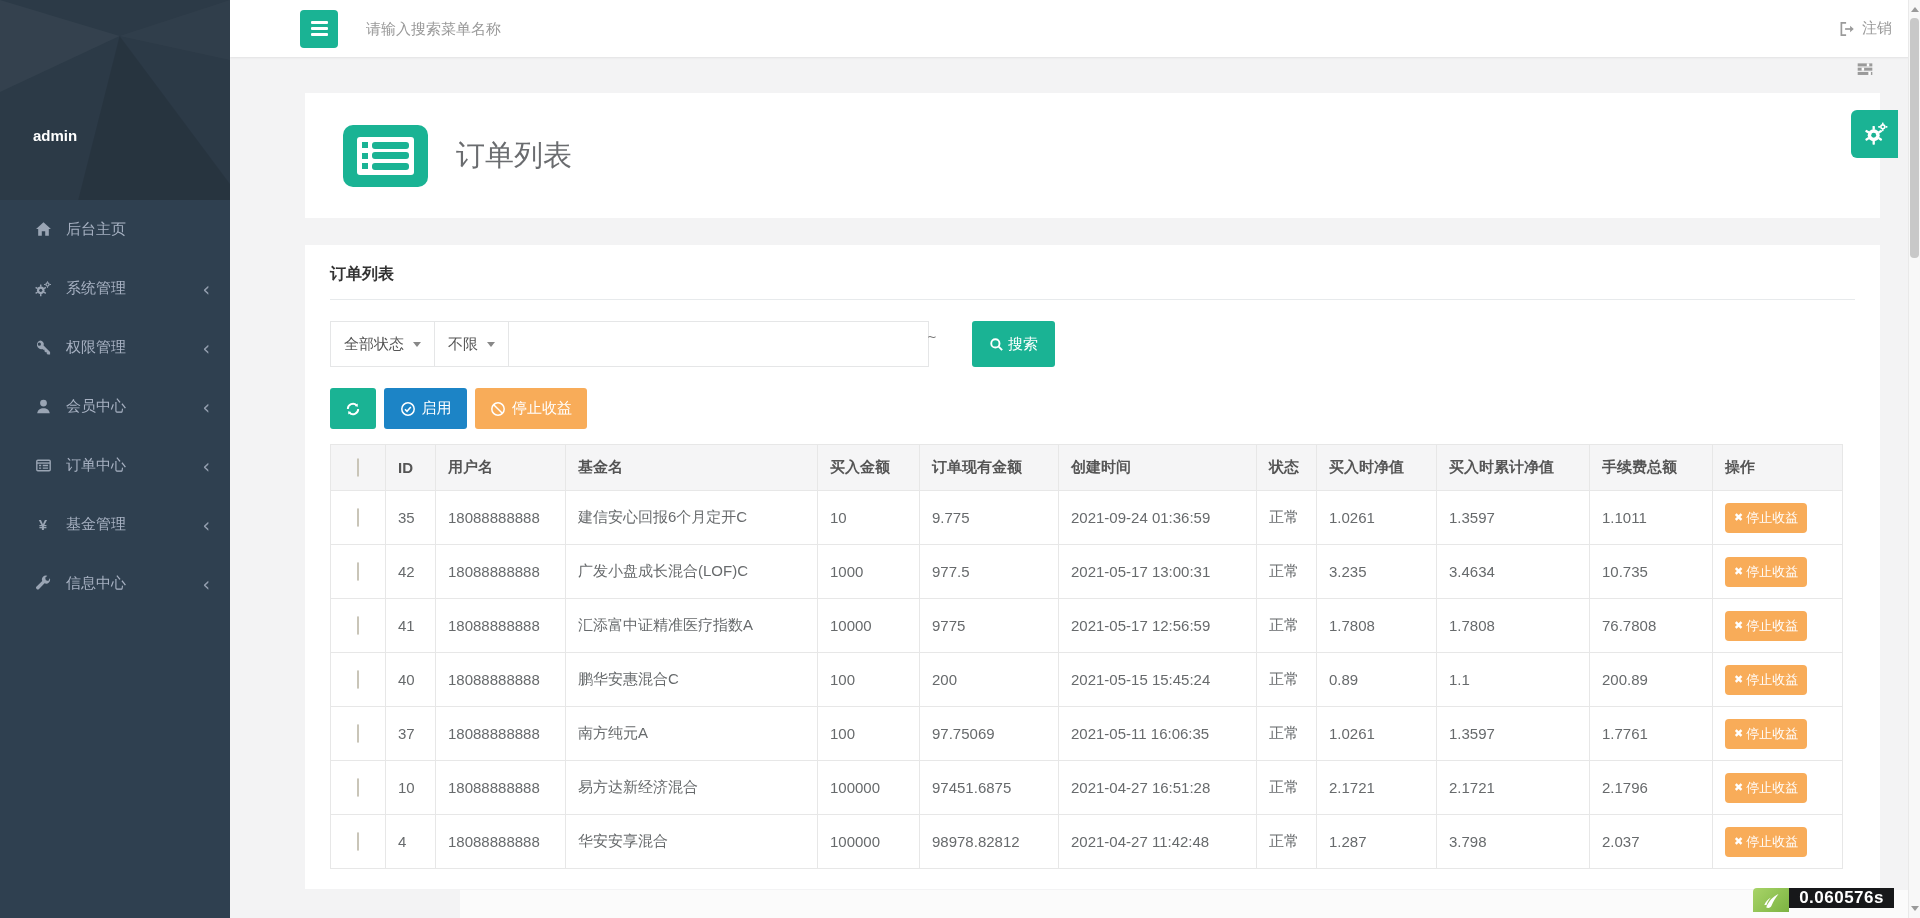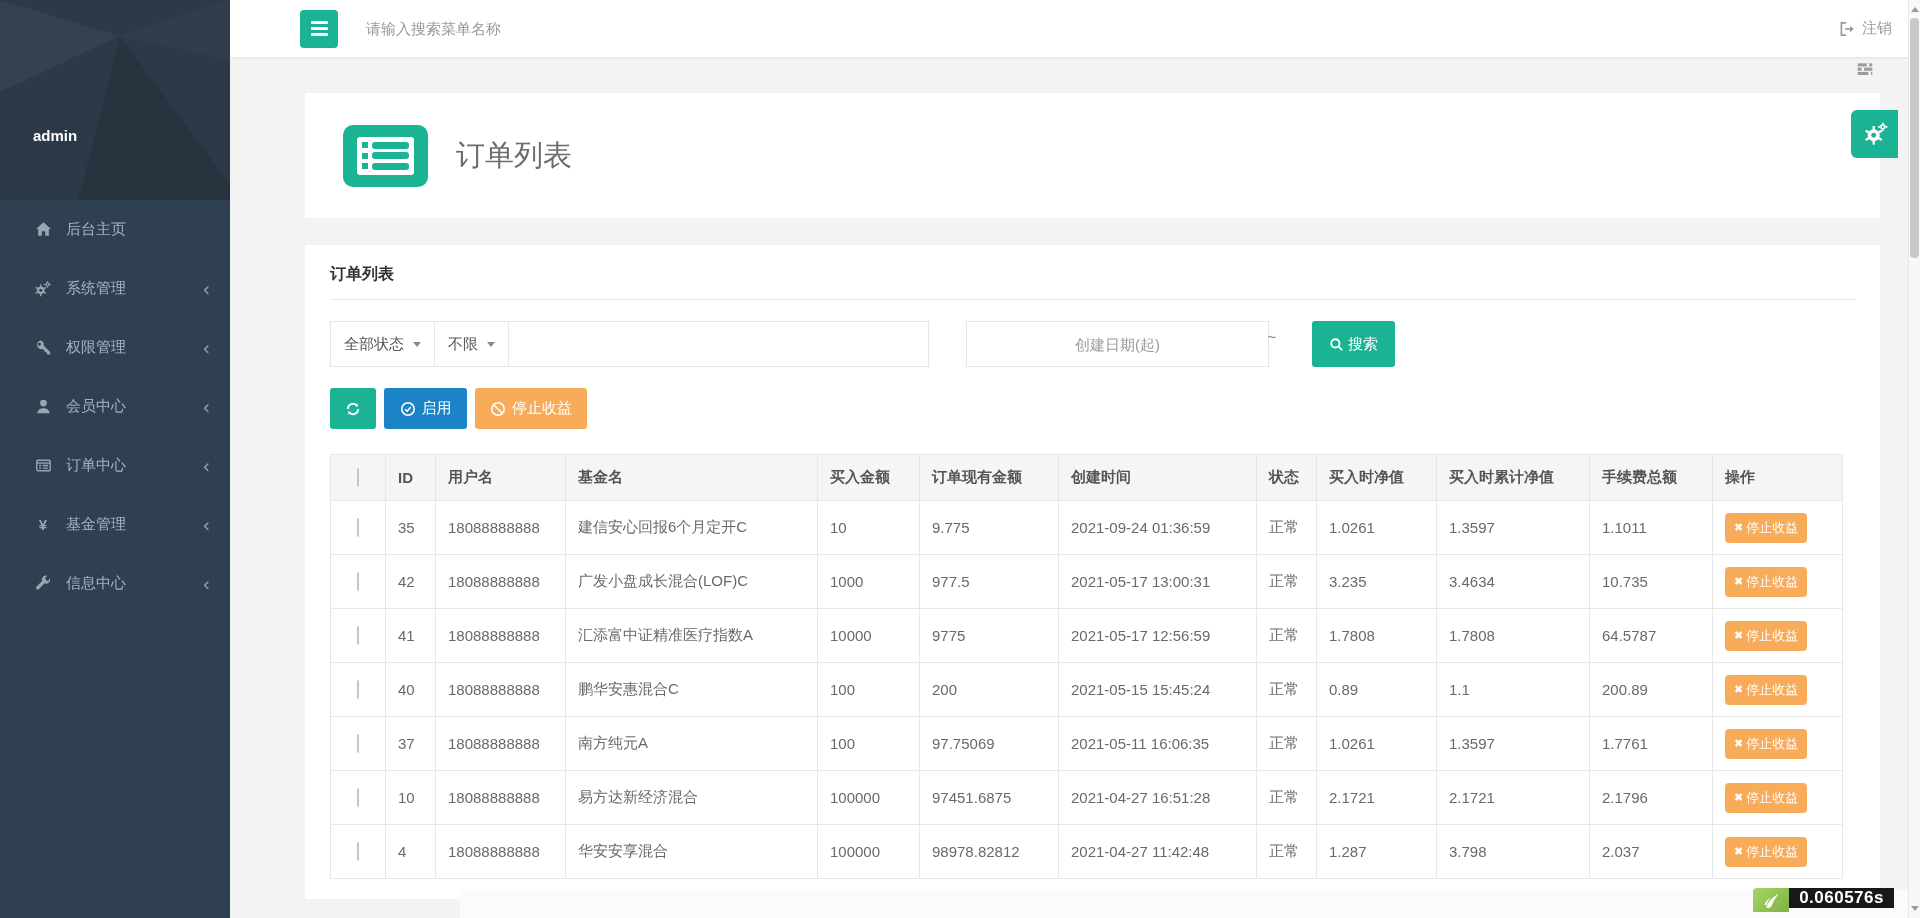--- a/index.html
+++ b/index.html
@@ -73,21 +73,21 @@
               font-family:"Liberation Sans","DejaVu Sans",sans-serif; }
 
   .btn-row { margin-top:21px; display:flex; align-items:center; gap:8px; }
   .btn { border:none; border-radius:3px; color:#fff; height:41px; font-size:15px; cursor:pointer;
          display:inline-flex; align-items:center; justify-content:center; gap:6px;
          font-family:"Liberation Sans","DejaVu Sans",sans-serif; }
   .btn-refresh { width:46px; background:#1ab394; }
   .btn-enable { width:83px; background:#1c84c6; }
   .btn-stop { width:112px; background:#f8ac59; }
 
-  table.order-table { margin-top:25px; border-collapse:collapse; width:1512px; table-layout:fixed;border-radius:10px; }
+  table.order-table { margin-top:15px; border-collapse:collapse; width:1512px; table-layout:fixed;border-radius:10px; }
   .order-table th, .order-table td { border:1px solid #e7e7e7; text-align:left; padding:0 0 0 12px; font-size:15px; }
   .order-table th { height:46px; background:#f5f5f6; color:#555; font-weight:bold; }
   .order-table td { height:54px; color:#676a6c; }
   .col-check { text-align:center !important; padding:0 !important; }
   .checkbox { width:21px; height:21px; border:1px solid #c9c5b8; border-radius:2px; background:#fff; margin:0 auto; cursor:pointer; }
   .stop-row-btn { background:#f8ac59; border:none; border-radius:4px; color:#fff; font-size:13px; padding:6px 9px;
          cursor:pointer; display:inline-flex; align-items:center; gap:3px;
          font-family:"Liberation Sans","DejaVu Sans",sans-serif; }
   .x-glyph { font-size:11px; }
 
@@ -277,21 +277,20 @@
       <div class="filter-row">
         <div class="dropdown">
           <span>全部状态</span>
           <span class="caret-down"></span>
         </div>
         <div class="dropdown">
           <span>不限</span>
           <span class="caret-down"></span>
         </div>
         <input class="keyword-input" value="" style="">
-        <input class="date-input date-from" placeholder="创建日期(起)" style="">
         <span class="tilde">~</span>
         <button class="search-btn">
           <span style="display:inline-flex">
             <svg width="15" height="15" viewBox="0 0 16 16">
                 <g fill="none" stroke="#fff" stroke-width="2">
                   <circle cx="6.8" cy="6.8" r="4.4"></circle>
                   <path d="M10.3 10.3 14 14"></path>
                 </g>
               </svg>
           </span>
@@ -403,21 +402,21 @@
               <td class="col-check"><span class="checkbox"></span></td>
               <td>41</td>
               <td>18088888888</td>
               <td>汇添富中证精准医疗指数A</td>
               <td>10000</td>
               <td>9775</td>
               <td>2021-05-17 12:56:59</td>
               <td>正常</td>
               <td>1.7808</td>
               <td>1.7808</td>
-              <td>64.5787</td>
+              <td>76.7808</td>
               <td><button class="stop-row-btn">
                   <span class="x-glyph">✖</span>
                   <span>停止收益</span>
                 </button></td>
             </tr>
             <tr>
               <td class="col-check"><span class="checkbox"></span></td>
               <td>40</td>
               <td>18088888888</td>
               <td>鹏华安惠混合C</td>

